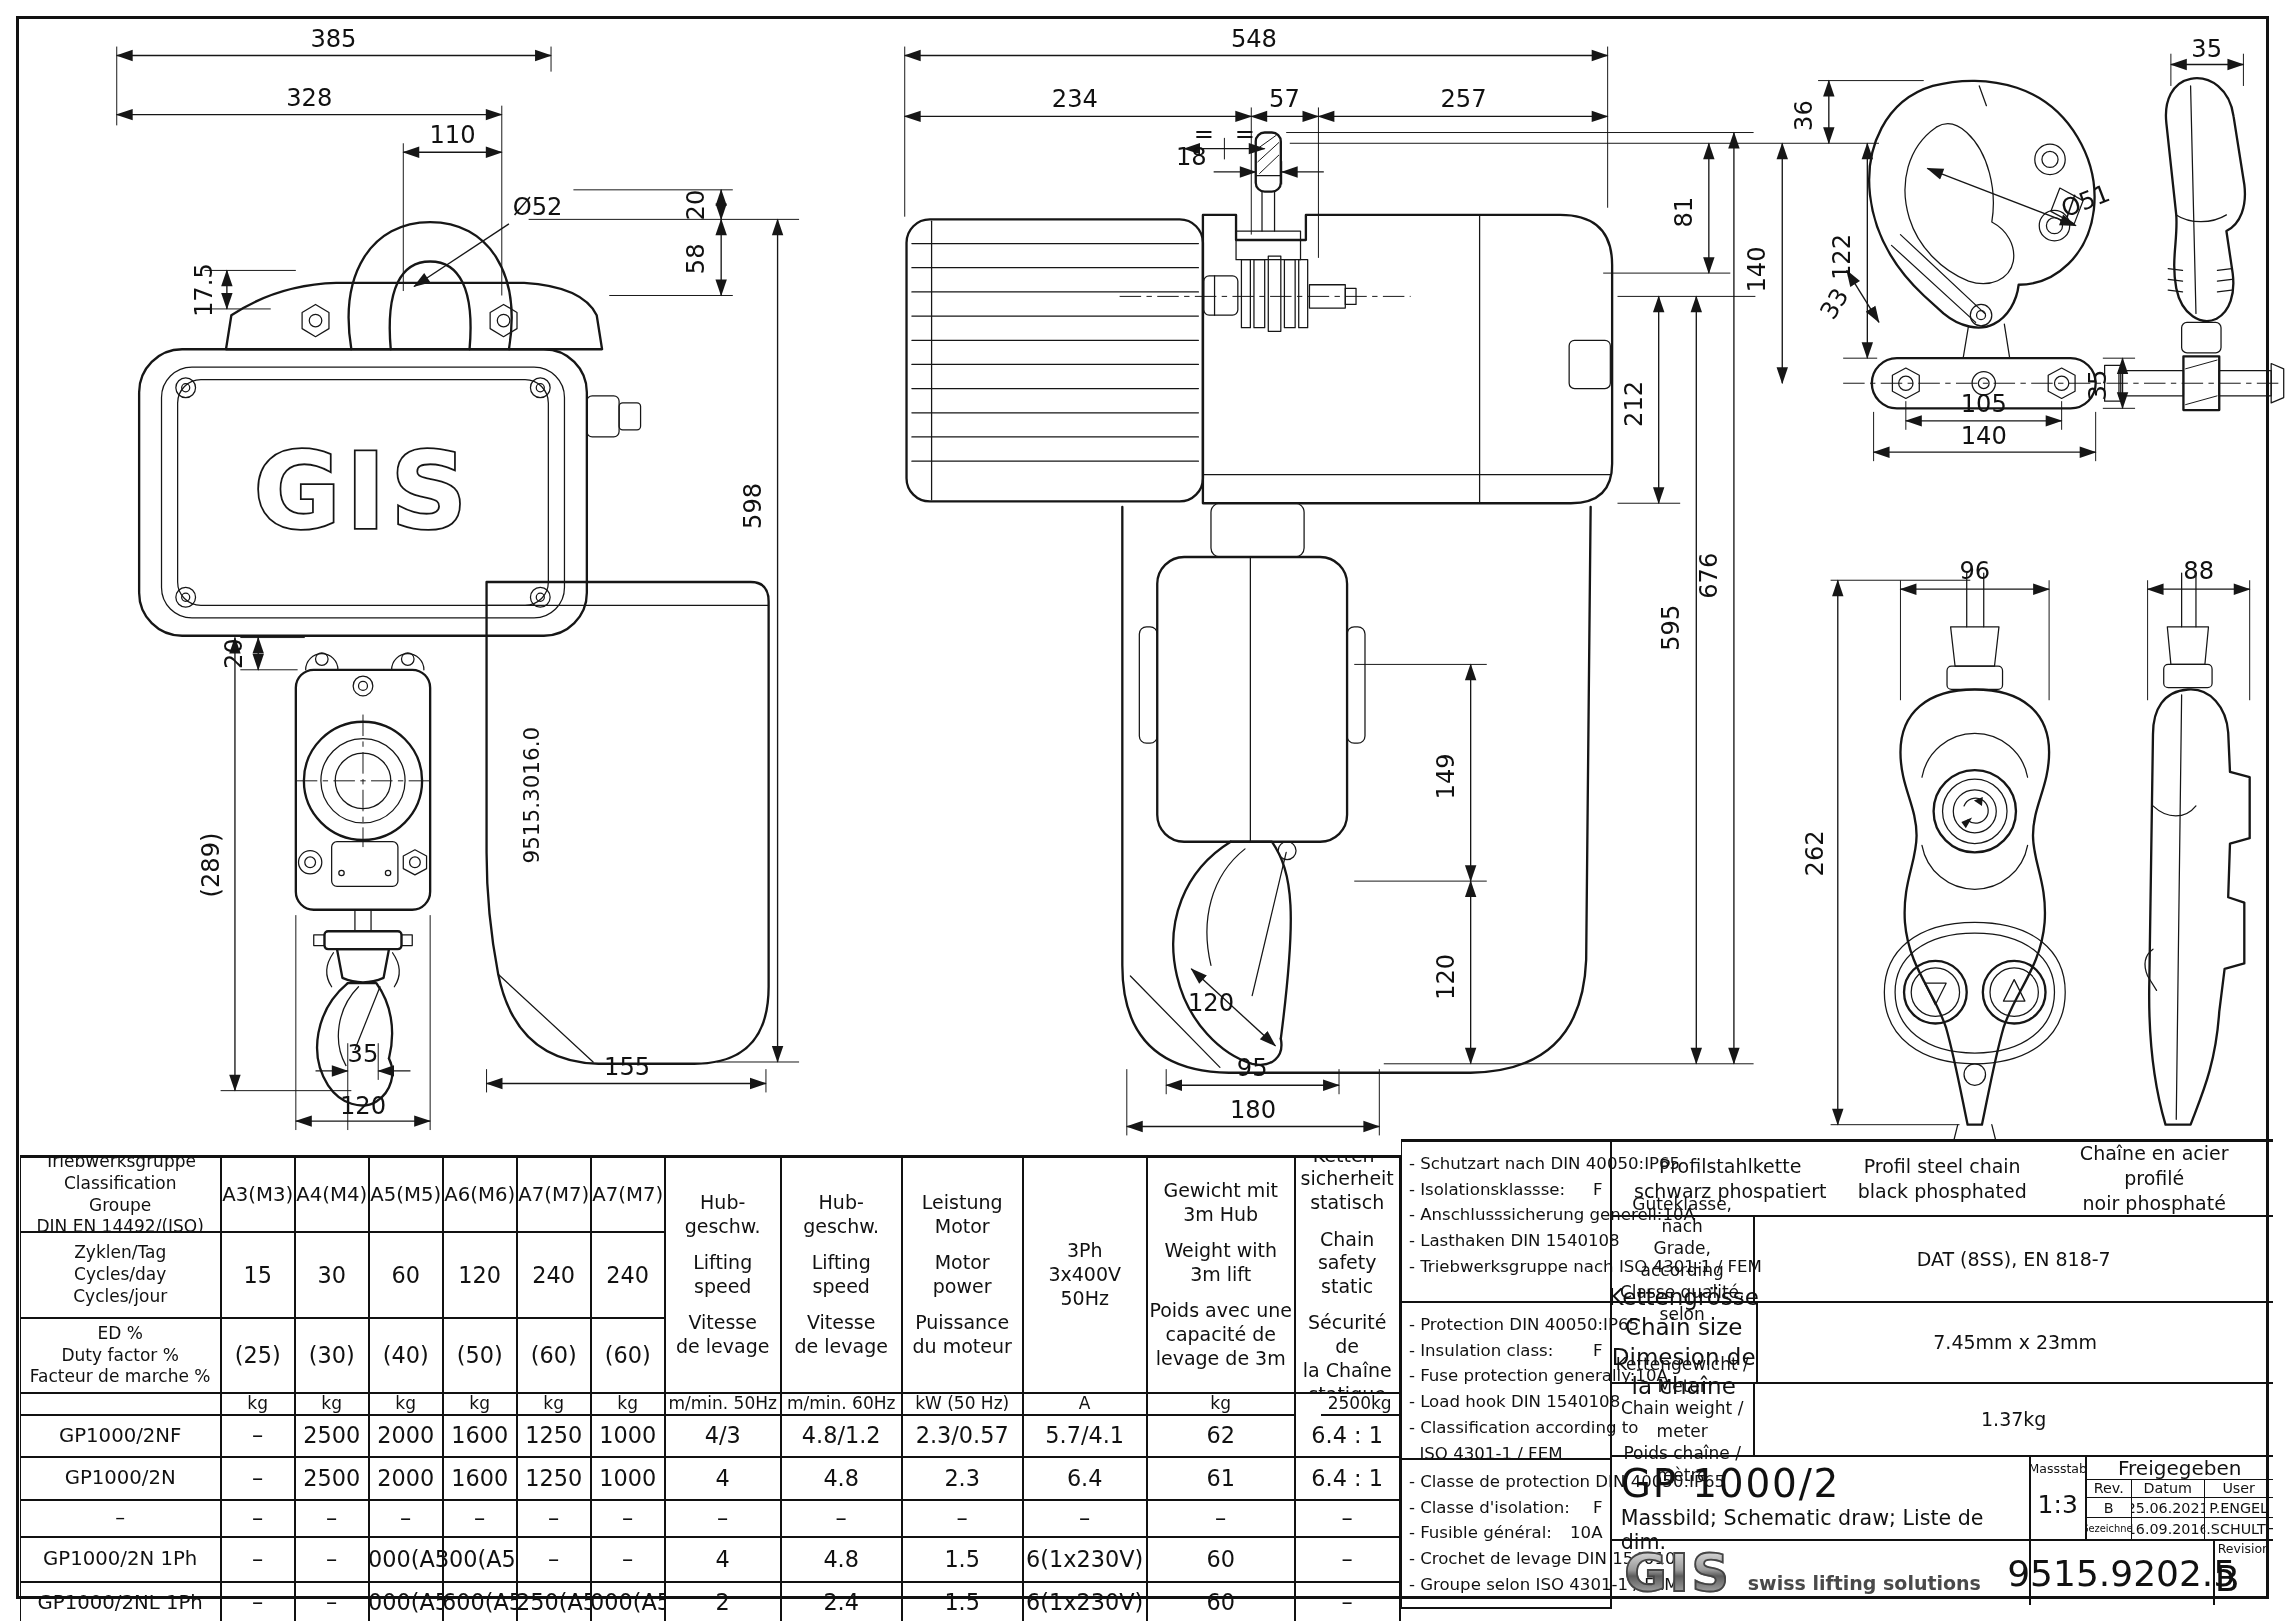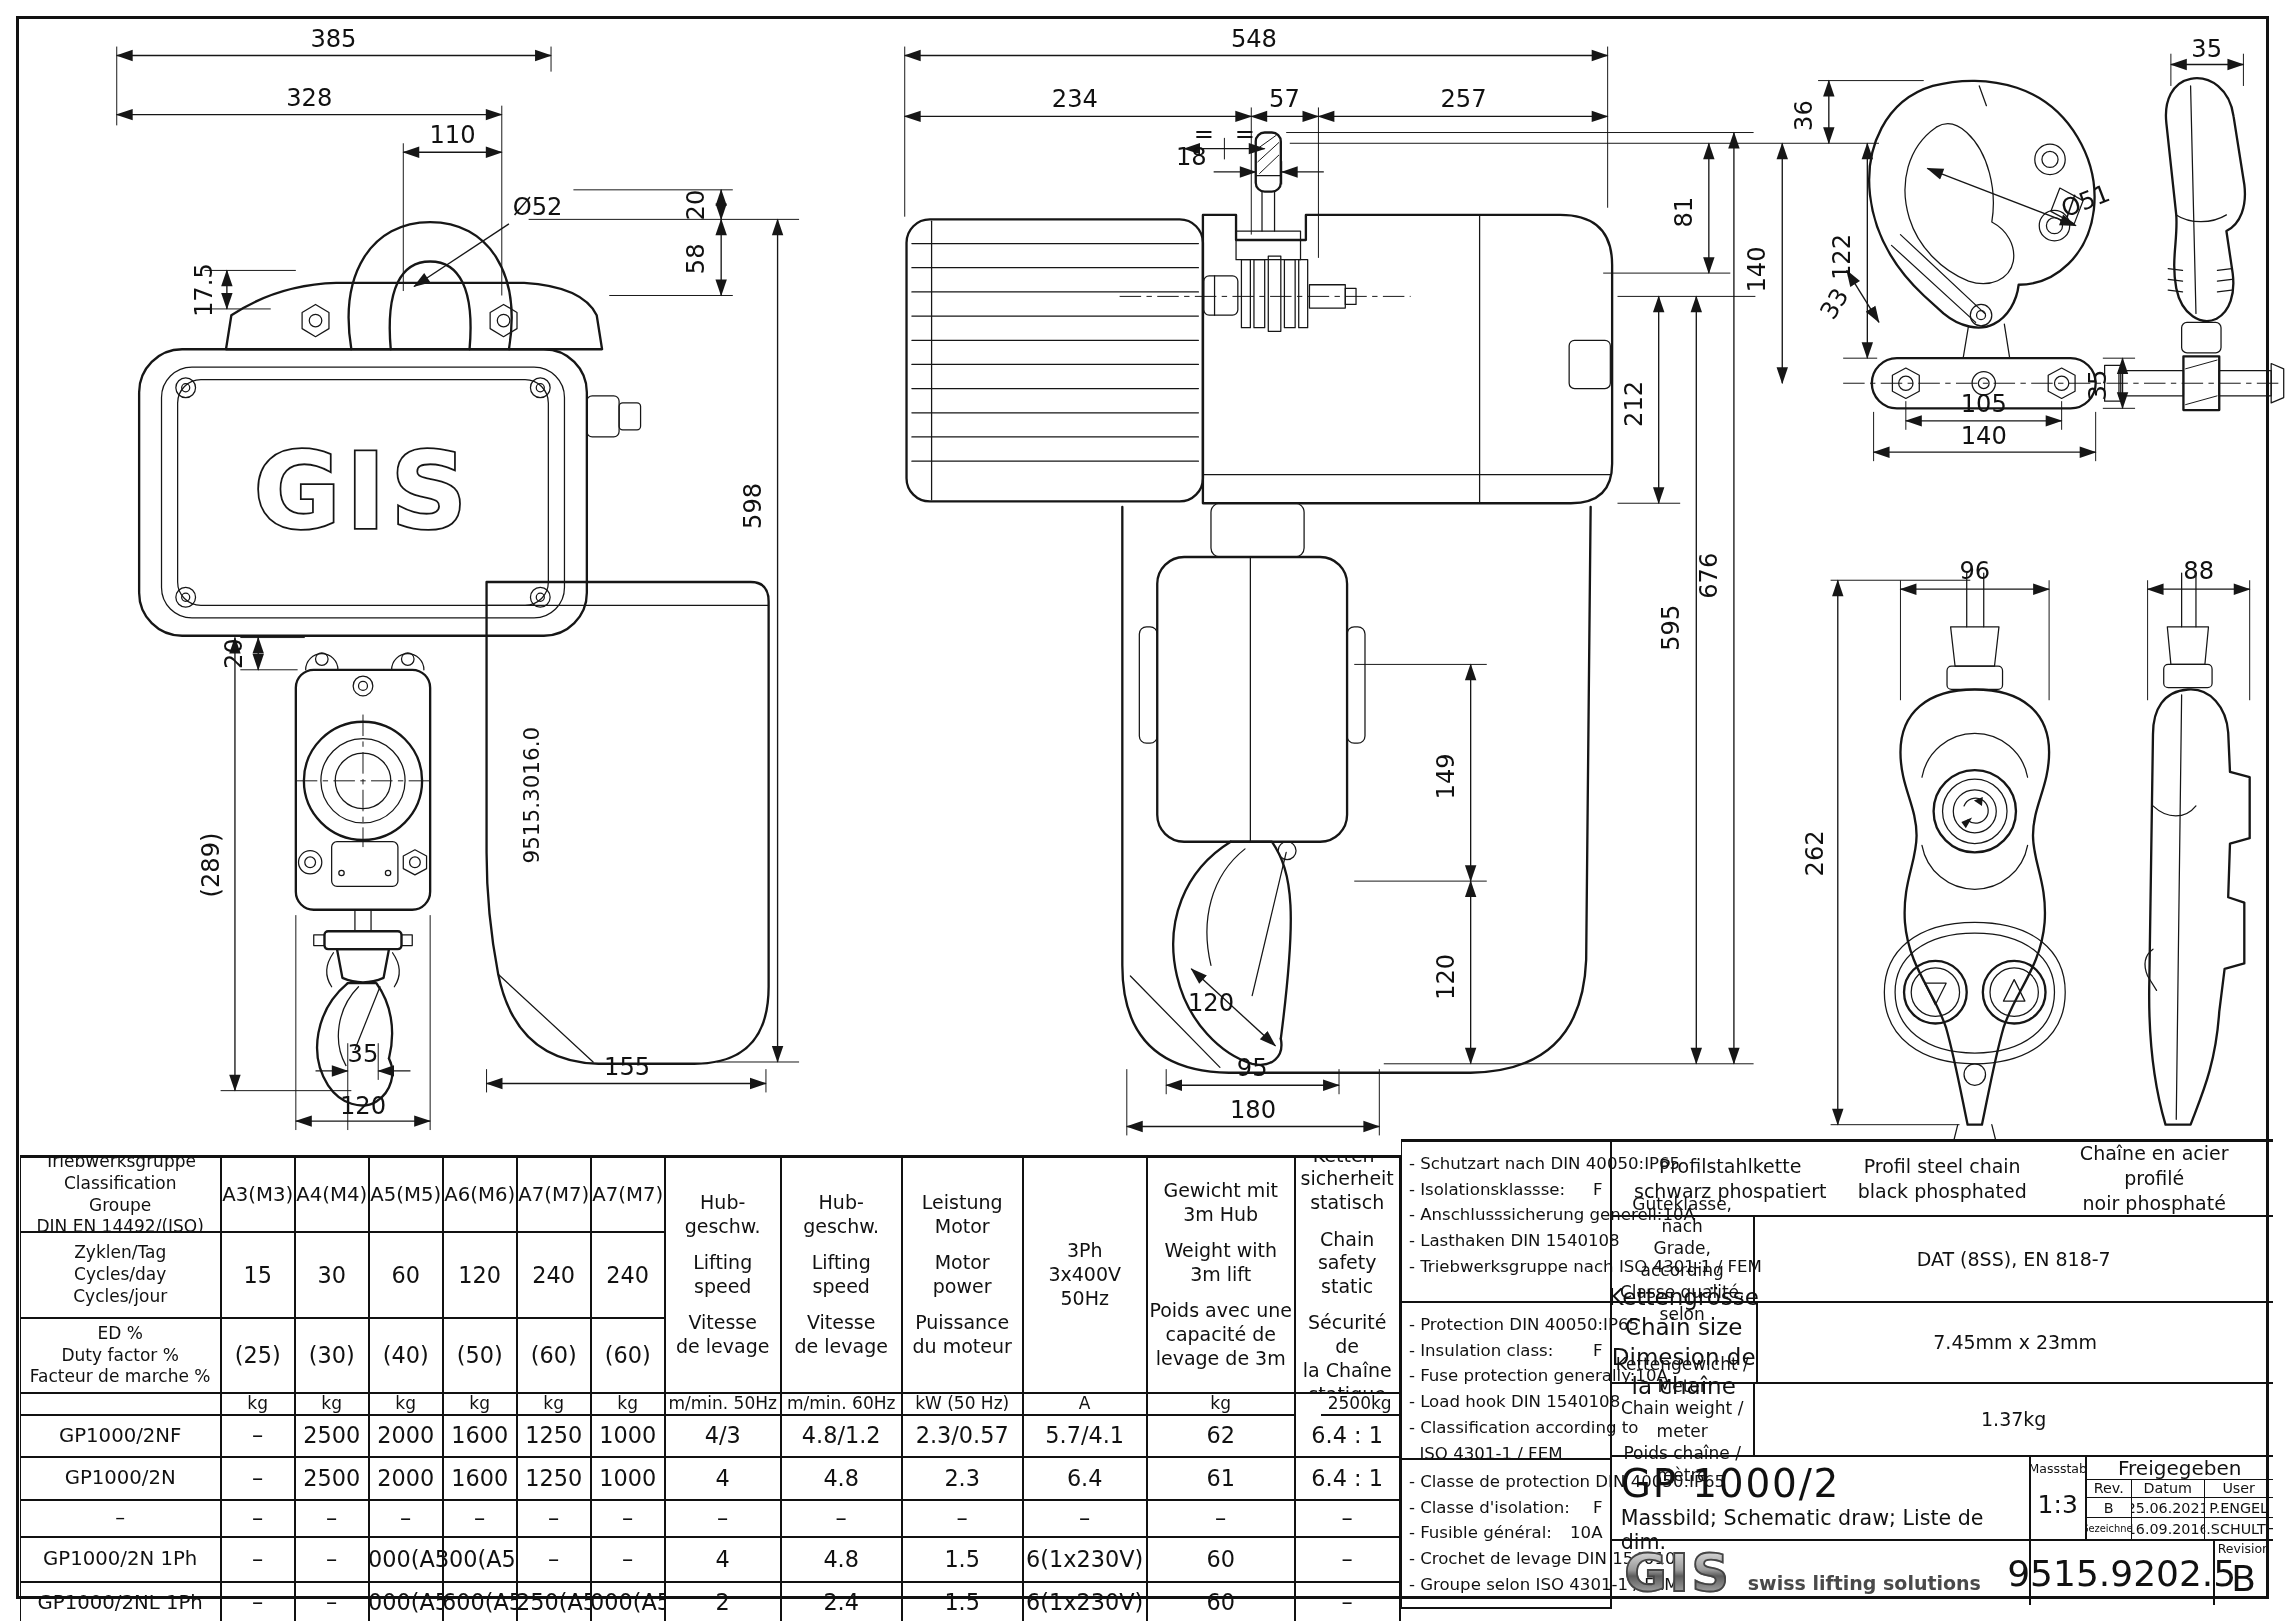--- a/index.html
+++ b/index.html
@@ -54,21 +54,21 @@
   .appr-row span{display:flex;align-items:center;justify-content:center;border-right:1.8px solid #111;box-sizing:border-box;overflow:hidden}
   .appr-row span:nth-child(1){width:45px}
   .appr-row span:nth-child(2){width:73px}
   .appr-row span:nth-child(3){width:68px;border-right:none}
   .appr-row.tiny span:first-child{font-size:9.9px}
   .tb-bot{display:flex;height:64px;}
   .tb-logo{width:419px;box-sizing:border-box;border-right:2.7px solid #111;display:flex;align-items:center;padding:0 12.5px;gap:16px;}
   .gis-logo{font-size:52px;font-weight:800;letter-spacing:2.7px;background:linear-gradient(180deg,#f2f2f2 0%,#9a9a9a 45%,#5c5c5c 55%,#cfcfcf 100%);-webkit-background-clip:text;background-clip:text;color:transparent;-webkit-text-stroke:1.8px #444;}
   .tagline{font-size:19px;font-weight:bold;color:#4a4a4a;margin-top:19.7px;}
   .tb-num{width:184px;box-sizing:border-box;border-right:2.7px solid #111;display:flex;align-items:center;justify-content:center;font-size:36px;}
-  .tb-rev{width:58px;box-sizing:border-box;display:flex;flex-direction:column;align-items:center;}
+  .tb-rev{width:58px;box-sizing:border-box;display:flex;flex-direction:column;align-items:flex-start;}
   .tb-rev .lab{font-size:12.5px;align-self:flex-end;padding-right:2.7px}
   .tb-rev .val{font-size:36px;margin-top:1.8px}
 </style>
 </head>
 <body>
 
 <div class="page">
   <div class="sheet-border"></div>
 
   

